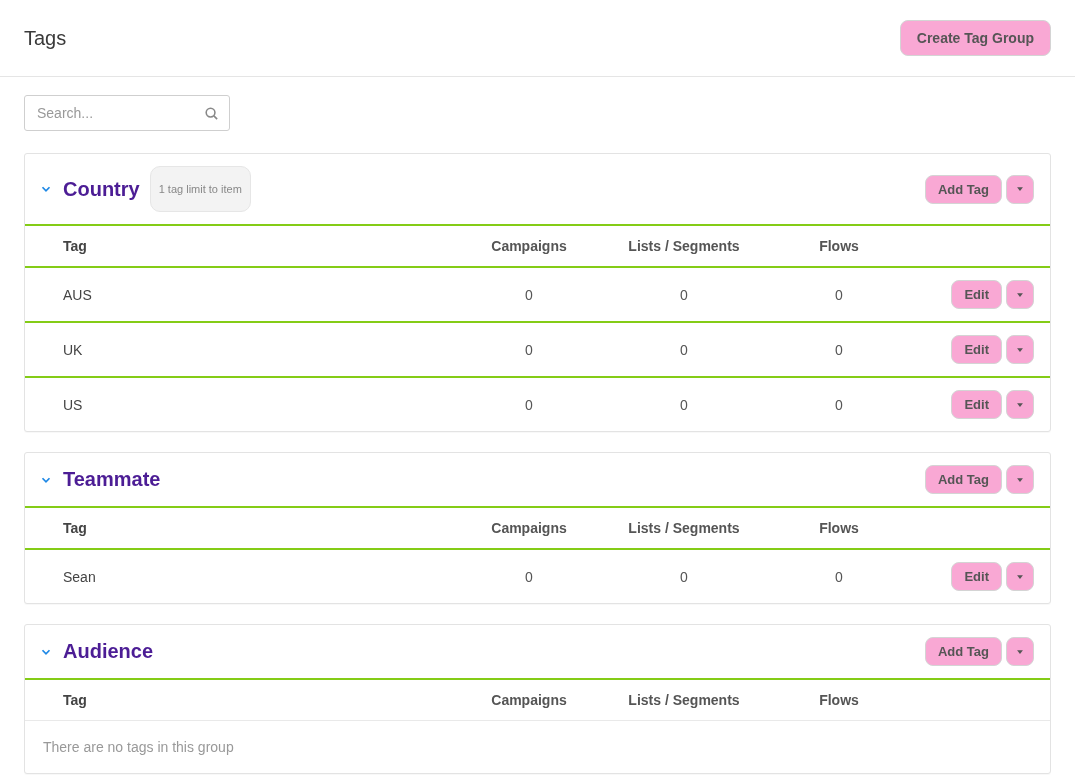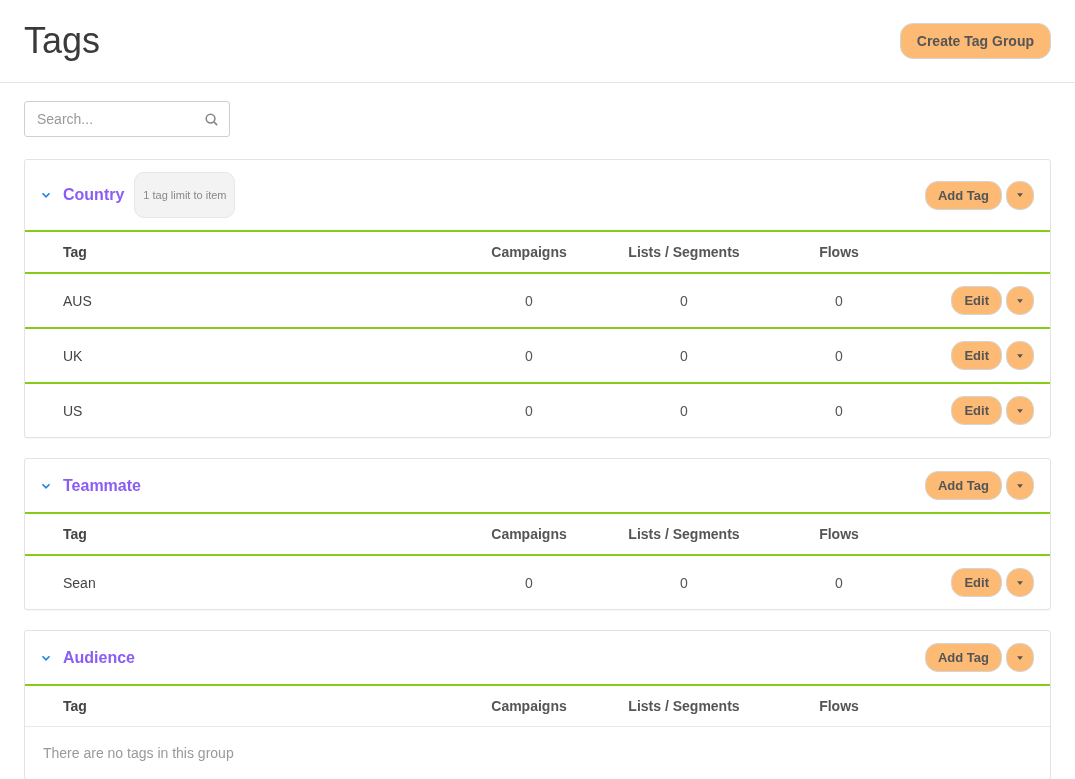--- a/index.html
+++ b/index.html
@@ -6,28 +6,28 @@
   body { font-family: -apple-system, "Helvetica Neue", Arial, sans-serif; background: #fff; color: #333; }
   
   .header {
     display: flex;
     justify-content: space-between;
     align-items: center;
     padding: 20px 24px 20px 24px;
     border-bottom: 1px solid #e5e5e5;
   }
   .page-title {
-    font-size: 36px;
+    font-size: 20px;
     font-weight: 400;
     color: #3a3a3a;
   }
   .btn {
-    background: #fdba74;
+    background: #f9a8d4;
     border: 1px solid #d4d4d4;
-    border-radius: 13px;
+    border-radius: 8px;
     padding: 9px 16px;
     font-size: 14px;
     font-weight: 600;
     color: #555;
     cursor: pointer;
     font-family: inherit;
   }
   .btn-sm {
     padding: 6px 12px;
     font-size: 13px;
@@ -82,23 +82,23 @@
     align-items: center;
     padding: 12px 16px 12px 14px;
     gap: 10px;
   }
   .chevron {
     color: #1e88e5;
     display: inline-flex;
     width: 14px;
   }
   .group-title {
-    font-size: 16px;
+    font-size: 20px;
     font-weight: 600;
-    color: #8b5cf6;
+    color: #4c1d95;
   }
   .limit-badge {
     font-size: 11px;
     color: #888;
     background: #f3f3f3;
     border: 1px solid #e6e6e6;
     border-radius: 10px;
     padding: 16px 8px;
   }
   .spacer { flex: 1; }

